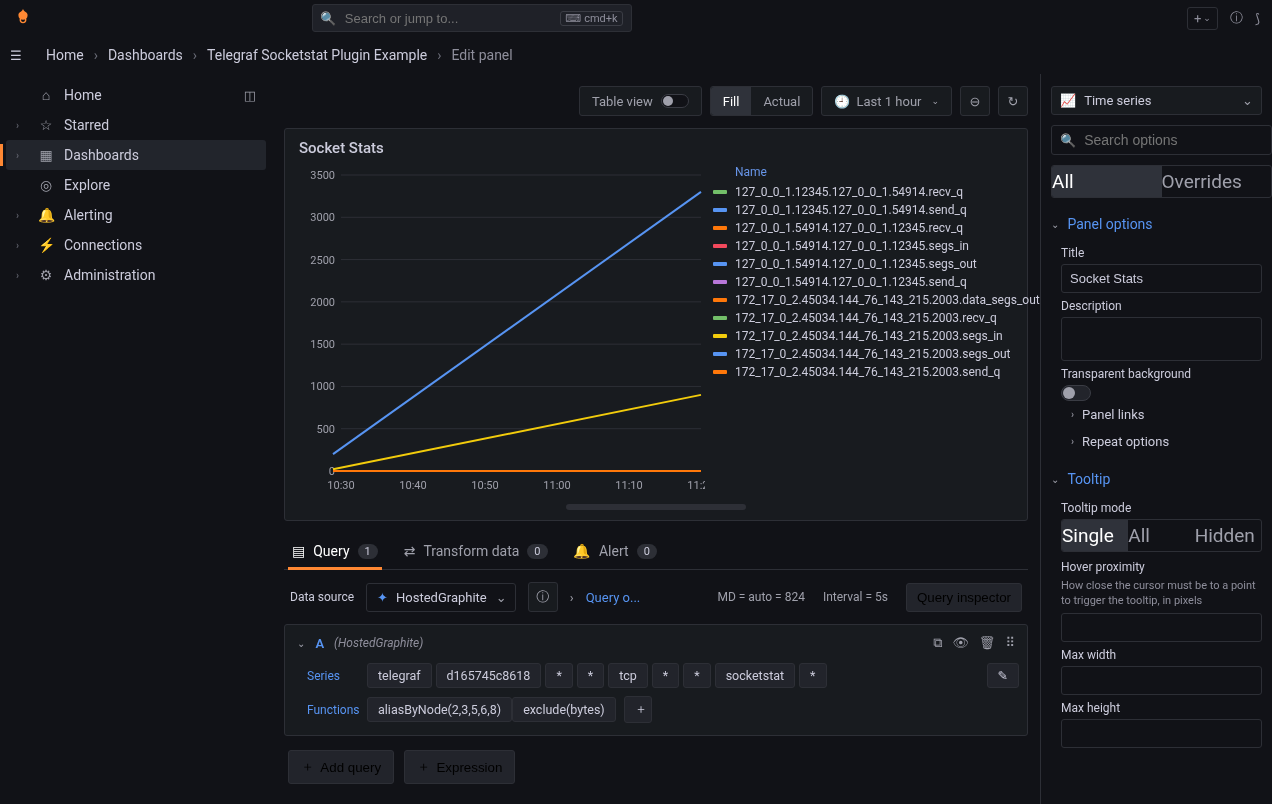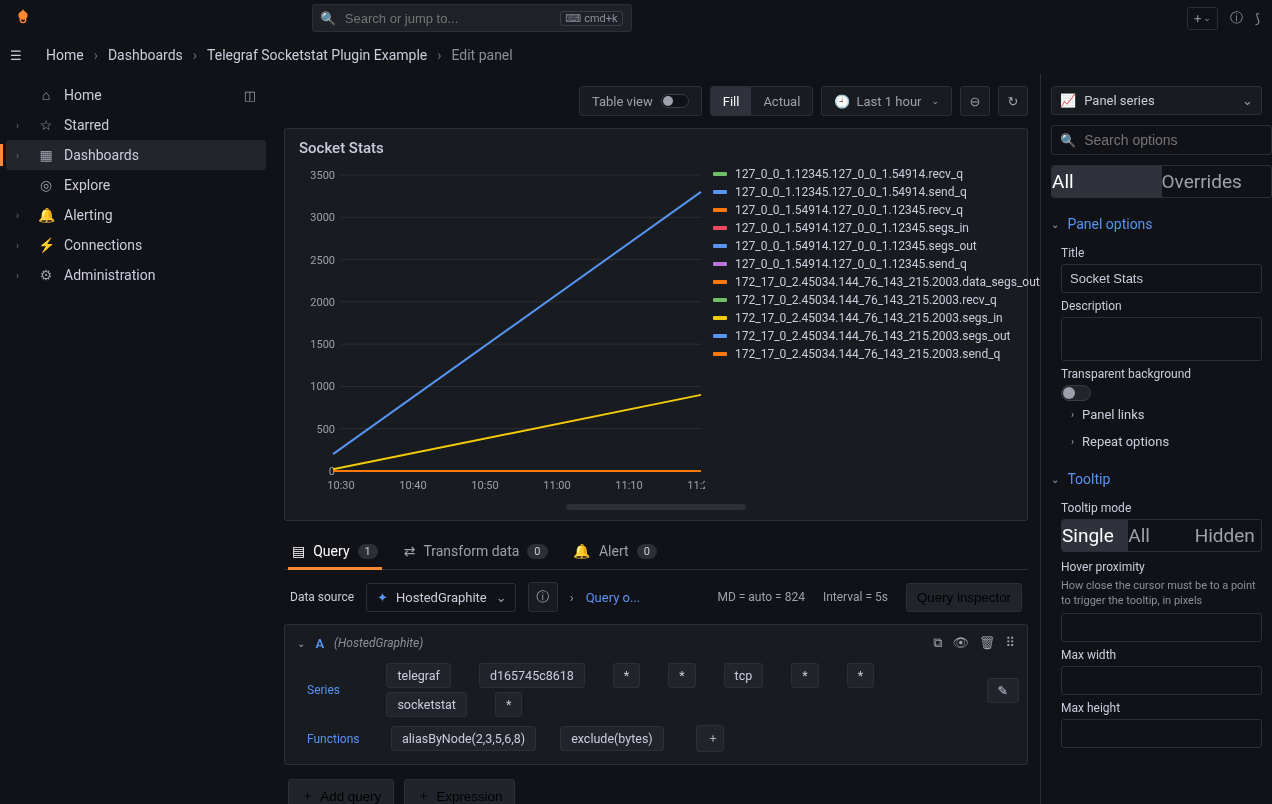--- a/index.html
+++ b/index.html
@@ -267,21 +267,20 @@
 .query-actions { margin-left: auto; display: flex; gap: 10px; color: #9fa0ab; }
 .kv-row { display: flex; align-items: center; gap: 8px; padding: 4px 0;}
 .kv-label { color: #5794f2; font-size: 12px; width: 66px; padding-left: 14px;}
 .seg {
   background: #22242b;
   border: 1px solid #2d2f36;
   padding: 4px 10px;
   border-radius: 3px;
   font-size: 12.5px;
   color: #ccccdc;
-  margin-left: 24px;
 }
 .seg-add { width: 28px; text-align: center; }
 .edit-pencil { margin-left: auto; }
 
 .bottom-buttons { display: flex; gap: 10px; padding: 14px 4px; }
 .ghost-btn {
   border: 1px solid #2d2f36;
   background: #22242b;
   padding: 7px 12px;
   border-radius: 3px;
@@ -503,20 +502,21 @@
                 <line x1="42" x2="402" y1="10" y2="10" stroke="#2d2f36" stroke-width="1"></line>
               </g>
             <g id="lines">
                 <line x1="34" y1="289.0857142857143" x2="402" y2="26.91428571428571" stroke="#5794f2" stroke-width="2"></line>
                 <line x1="34" y1="304.30857142857144" x2="402" y2="229.8857142857143" stroke="#f2cc0c" stroke-width="2"></line>
                 <line x1="34" y1="306" x2="402" y2="306" stroke="#ff780a" stroke-width="2"></line>
               </g>
           </svg>
         </div>
         <div class="legend">
+          <div class="legend-header">Name</div>
           <div id="legend-rows">
               <div class="legend-row">
                 <span class="legend-swatch" style="background:#73bf69"></span>
                 <span>127_0_0_1.12345.127_0_0_1.54914.recv_q</span>
               </div>
               <div class="legend-row">
                 <span class="legend-swatch" style="background:#5794f2"></span>
                 <span>127_0_0_1.12345.127_0_0_1.54914.send_q</span>
               </div>
               <div class="legend-row">
@@ -636,21 +636,21 @@
 
     <div class="bottom-buttons">
       <button class="ghost-btn">＋ <span>Add query</span></button>
       <button class="ghost-btn">＋ <span>Expression</span></button>
     </div>
   </div>
 
   <div class="right-panel">
     <div class="viz-select">
       <span>📈</span>
-      <span>Panel series</span>
+      <span>Time series</span>
       <span class="viz-chev">⌄</span>
     </div>
     <div class="opt-search">
       <span>🔍</span>
       <input placeholder="Search options" style="">
     </div>
     <div class="seg-toggle">
       <div class="on">All</div>
       <div>Overrides</div>
     </div>

